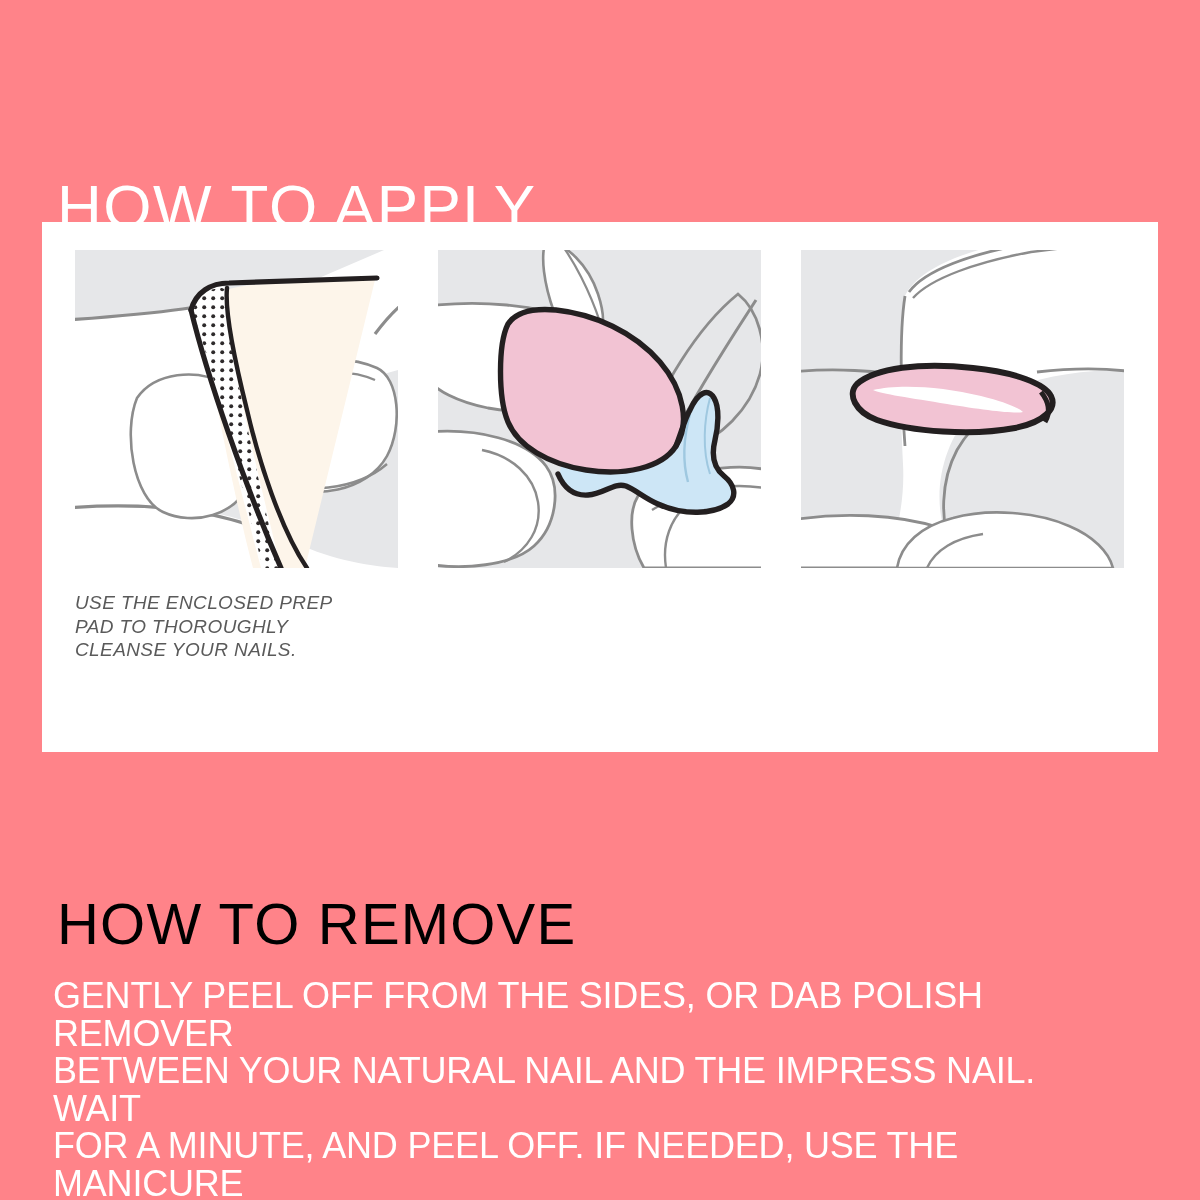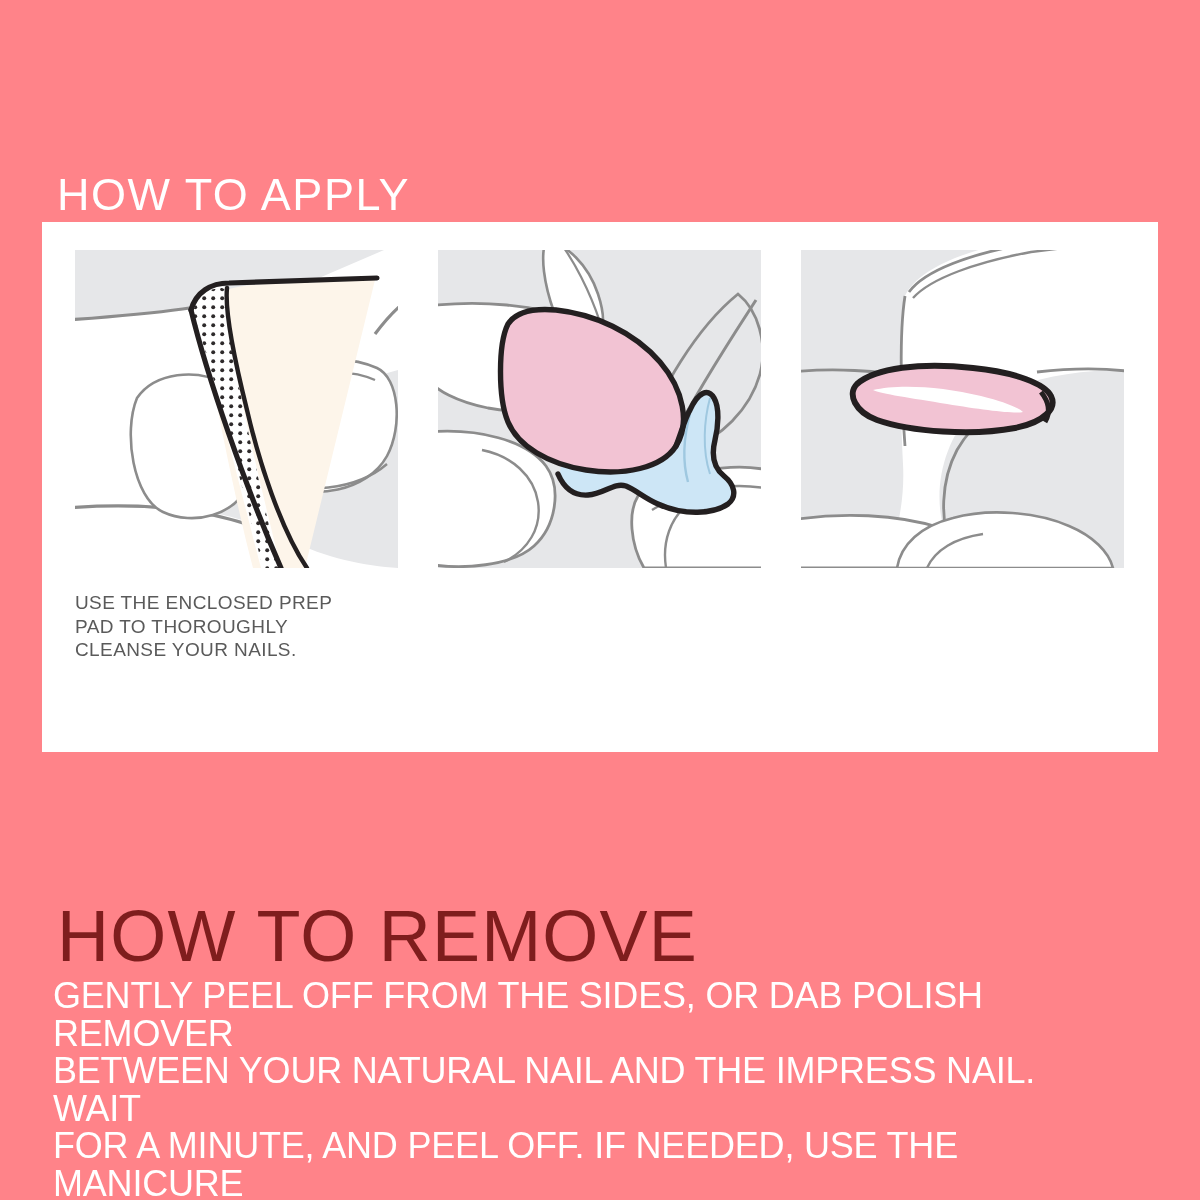--- a/index.html
+++ b/index.html
@@ -20,21 +20,21 @@
     inset: 0;
     width: 1200px;
     height: 1200px;
   }
 
   
   .apply-title {
     position: absolute;
     left: 57px;
     top: 128px;
-    font-size: 45px;
+    font-size: 62px;
     line-height: 74px;
     font-weight: 400;
     letter-spacing: 1.5px;
     color: #FFFFFF;
     white-space: nowrap;
   }
 
   
   .card {
     position: absolute;
@@ -50,20 +50,21 @@
     left: 33px;
     top: 28px;
     width: 1050px;
     display: flex;
     gap: 40px;
   }
 
   .panel {
     width: 323px;
     position: relative;
+    font-style: italic;
   }
 
   .illus {
     width: 323px;
     height: 318px;
     background: #E6E7E9;
     display: block;
     overflow: hidden;
   }
 
@@ -75,25 +76,25 @@
     color: #5A5A5A;
     font-weight: 400;
     white-space: pre-line;
   }
 
   
   .remove-title {
     position: absolute;
     left: 57px;
     top: 842px;
-    font-size: 72px;
+    font-size: 58px;
     line-height: 68px;
     font-weight: 400;
     letter-spacing: 1.2px;
-    color: #7f1d1d;
+    color: #000000;
     white-space: nowrap;
   }
 
   .remove-body {
     position: absolute;
     left: 53px;
     top: 941px;
     width: 1060px;
     font-size: 36px;
     line-height: 37.5px;

